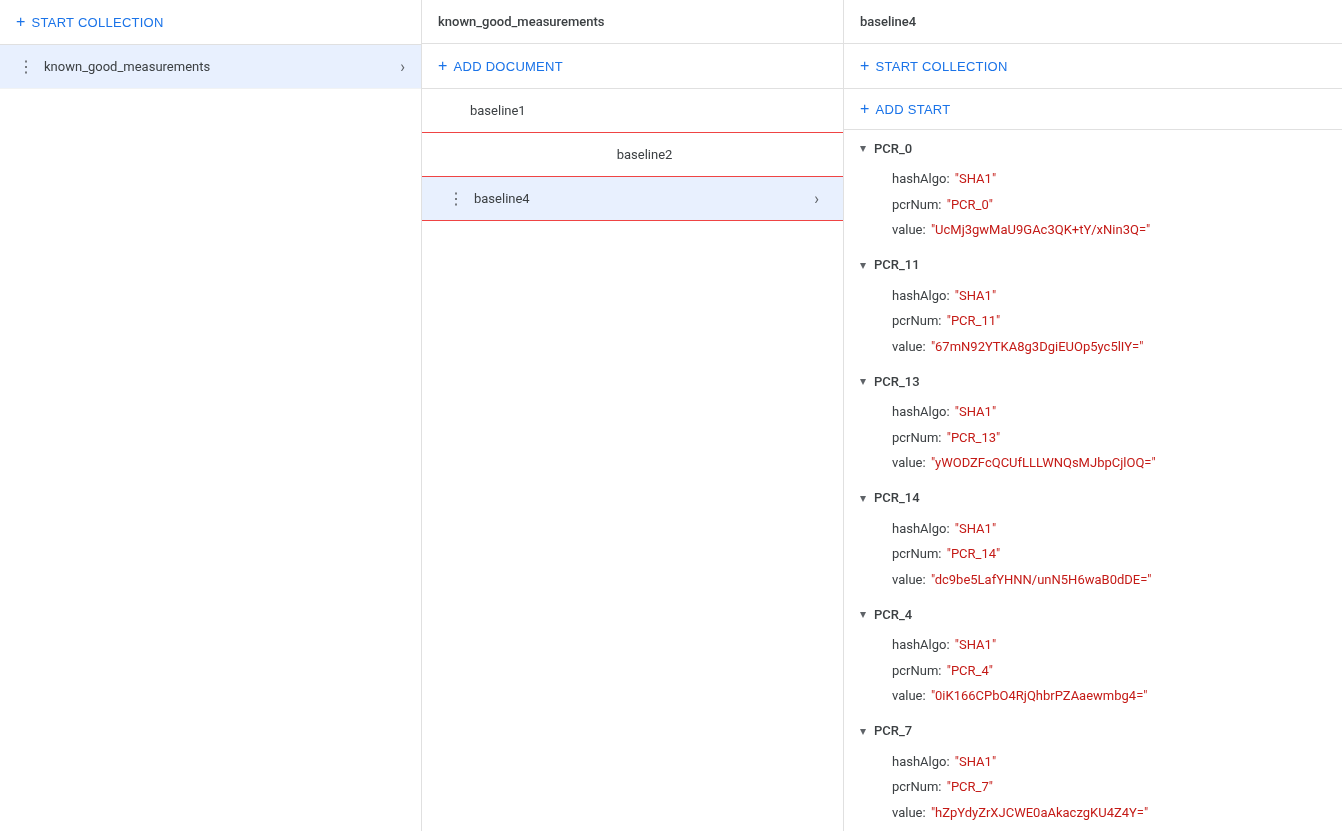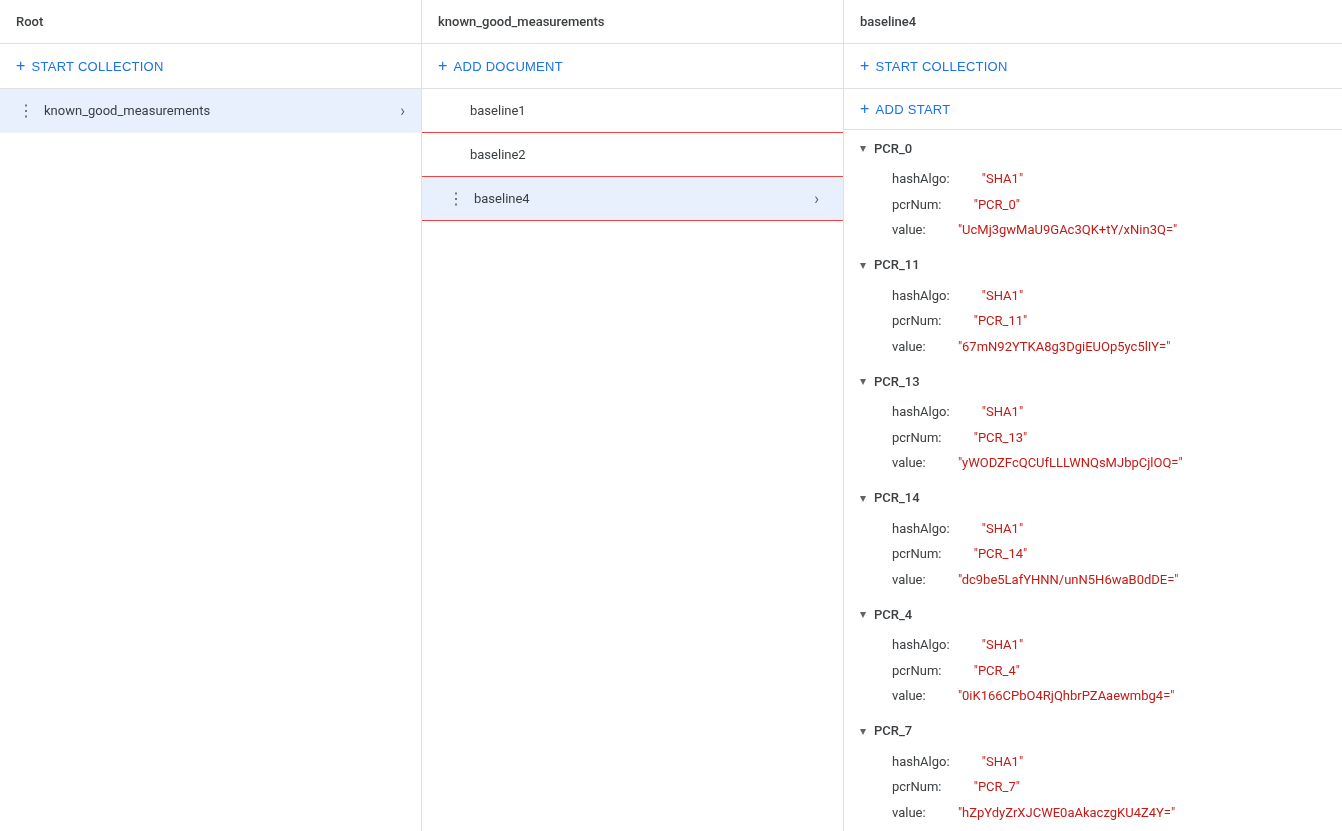--- a/index.html
+++ b/index.html
@@ -155,21 +155,20 @@
     .pcr-fields {
       padding-left: 48px;
       padding-bottom: 4px;
     }
     .pcr-field-row {
       display: flex;
       align-items: baseline;
       padding: 3px 0;
       font-size: 13px;
       line-height: 1.5;
-      gap: 27px;
     }
     .field-key {
       color: #3c4043;
       white-space: nowrap;
     }
     .field-value {
       color: #1a73e8;
       margin-left: 2px;
     }
     .field-value.string-val {
@@ -192,23 +191,20 @@
     }
     .panel-document::-webkit-scrollbar-thumb {
       background: #c0c0c0;
       border-radius: 3px;
     }
   </style>
 </head>
 <body>
 
 <div class="panel panel-root">
-  <div class="panel-header">
-    <span>Root</span>
-  </div>
   <div class="action-row">
     <button class="action-btn">
       <span class="plus-icon">+</span>
       <span>START COLLECTION</span>
     </button>
   </div>
   <div>
 
   <div class="collection-item active">
     <span class="item-dots">⋮</span>
@@ -226,21 +222,21 @@
     <button class="action-btn">
       <span class="plus-icon">+</span>
       <span>ADD DOCUMENT</span>
     </button>
   </div>
   <div id="doc-list">
 
   <div class="doc-item" style="padding-left: 48px;">
       <span class="item-label">baseline1</span>
     </div>
-      <div class="doc-item" style="padding-left: 48px;">
+      <div class="doc-item" style="padding-left: 48px; text-align: center;">
       <span class="item-label">baseline2</span>
     </div>
       <div class="doc-item active">
       <span class="item-dots">⋮</span>
       <span class="item-label">baseline4</span>
       <span class="item-arrow">›</span>
     </div>
     </div>
 </div>
 

